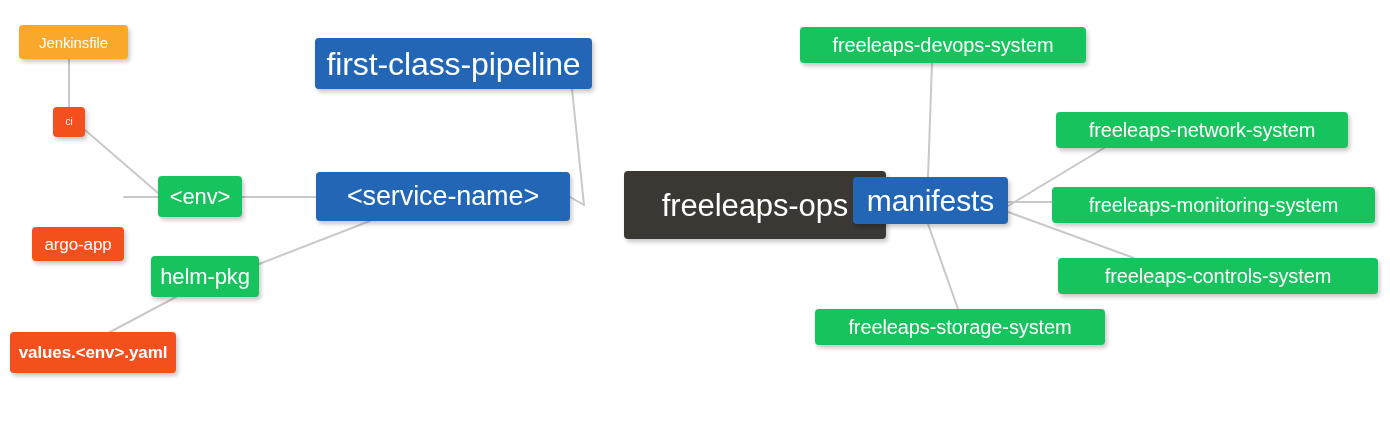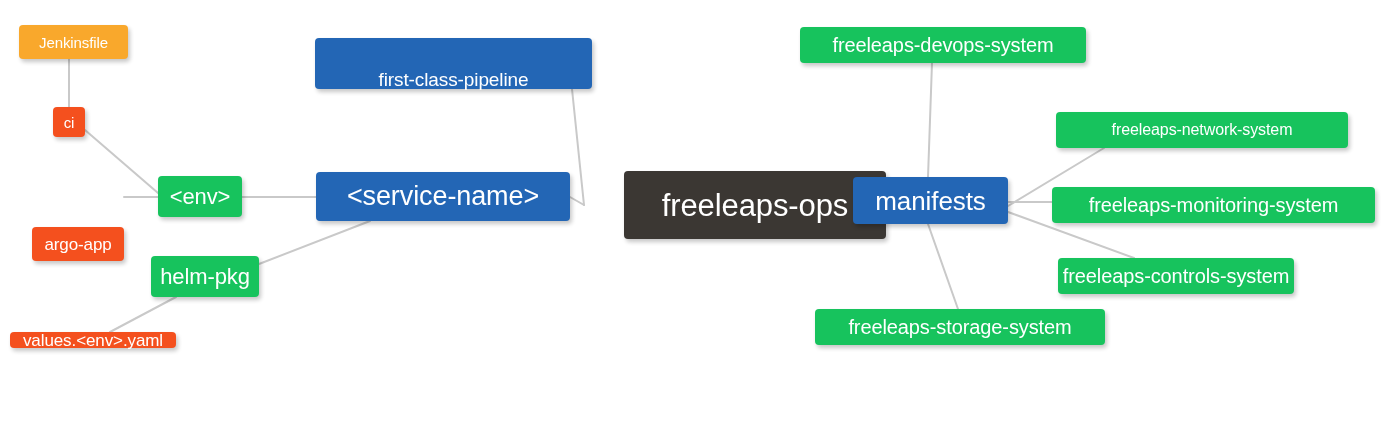--- a/index.html
+++ b/index.html
@@ -60,56 +60,56 @@
       <line x1="928" y1="177" x2="932" y2="63" stroke="#c9c9c9" stroke-width="2" stroke-linecap="round"></line>
       <line x1="1008" y1="206" x2="1104" y2="148" stroke="#c9c9c9" stroke-width="2" stroke-linecap="round"></line>
       <line x1="1008" y1="202" x2="1052" y2="202" stroke="#c9c9c9" stroke-width="2" stroke-linecap="round"></line>
       <line x1="1008" y1="212" x2="1134" y2="258" stroke="#c9c9c9" stroke-width="2" stroke-linecap="round"></line>
       <line x1="928" y1="224" x2="958" y2="309" stroke="#c9c9c9" stroke-width="2" stroke-linecap="round"></line>
     </svg>
   <div id="node-layer">
       <div class="node" style="left: 584px; top: 171px; width: 262px; height: 68px; background: rgb(59, 55, 51); font-size: 31px; margin-left: 40px;">
         <span class="node-label">freeleaps-ops</span>
       </div>
-      <div class="node" style="left: 315px; top: 38px; width: 277px; height: 51px; background: rgb(35, 102, 181); font-size: 19px; align-items: flex-end;">
+      <div class="node" style="left: 315px; top: 38px; width: 277px; height: 51px; background: rgb(35, 102, 181); font-size: 32px;">
         <span class="node-label">first-class-pipeline</span>
       </div>
       <div class="node" style="left: 316px; top: 172px; width: 254px; height: 49px; background: rgb(35, 102, 181); font-size: 27px; justify-content: center;">
         <span class="node-label">&lt;service-name&gt;</span>
       </div>
       <div class="node" style="left: 158px; top: 176px; width: 84px; height: 41px; background: rgb(23, 195, 93); font-size: 22px;">
         <span class="node-label">&lt;env&gt;</span>
       </div>
-      <div class="node" style="left: 53px; top: 107px; width: 32px; height: 30px; background: rgb(244, 80, 30); font-size: 15px;">
+      <div class="node" style="left: 53px; top: 107px; width: 32px; height: 30px; background: rgb(244, 80, 30); font-size: 10px;">
         <span class="node-label">ci</span>
       </div>
       <div class="node" style="left: 19px; top: 25px; width: 109px; height: 34px; background: rgb(249, 168, 44); font-size: 15px;">
         <span class="node-label">Jenkinsfile</span>
       </div>
       <div class="node" style="left: 32px; top: 179px; width: 92px; height: 34px; background: rgb(244, 80, 30); font-size: 17px; margin-top: 48px;">
         <span class="node-label">argo-app</span>
       </div>
       <div class="node" style="left: 151px; top: 256px; width: 108px; height: 41px; background: rgb(23, 195, 93); font-size: 22px;">
         <span class="node-label">helm-pkg</span>
       </div>
-      <div class="node" style="left: 10px; top: 332px; width: 166px; height: 16px; background: rgb(244, 80, 30); font-size: 17px;">
+      <div class="node" style="left: 10px; top: 332px; width: 166px; height: 41px; background: rgb(244, 80, 30); font-size: 17px; font-weight: bold;">
         <span class="node-label">values.&lt;env&gt;.yaml</span>
       </div>
-      <div class="node" style="left: 853px; top: 177px; width: 155px; height: 47px; background: rgb(35, 102, 181); font-size: 26px;">
+      <div class="node" style="left: 853px; top: 177px; width: 155px; height: 47px; background: rgb(35, 102, 181); font-size: 30px;">
         <span class="node-label">manifests</span>
       </div>
       <div class="node" style="left: 800px; top: 27px; width: 286px; height: 36px; background: rgb(23, 195, 93); font-size: 20px;">
         <span class="node-label">freeleaps-devops-system</span>
       </div>
-      <div class="node" style="left: 1056px; top: 112px; width: 292px; height: 36px; background: rgb(23, 195, 93); font-size: 16px;">
+      <div class="node" style="left: 1056px; top: 112px; width: 292px; height: 36px; background: rgb(23, 195, 93); font-size: 20px;">
         <span class="node-label">freeleaps-network-system</span>
       </div>
       <div class="node" style="left: 1052px; top: 187px; width: 323px; height: 36px; background: rgb(23, 195, 93); font-size: 20px;">
         <span class="node-label">freeleaps-monitoring-system</span>
       </div>
-      <div class="node" style="left: 1058px; top: 258px; width: 236px; height: 36px; background: rgb(23, 195, 93); font-size: 20px;">
+      <div class="node" style="left: 1058px; top: 258px; width: 320px; height: 36px; background: rgb(23, 195, 93); font-size: 20px;">
         <span class="node-label">freeleaps-controls-system</span>
       </div>
       <div class="node" style="left: 815px; top: 309px; width: 290px; height: 36px; background: rgb(23, 195, 93); font-size: 20px;">
         <span class="node-label">freeleaps-storage-system</span>
       </div>
     </div>
 </div>
 
 </body></html>

